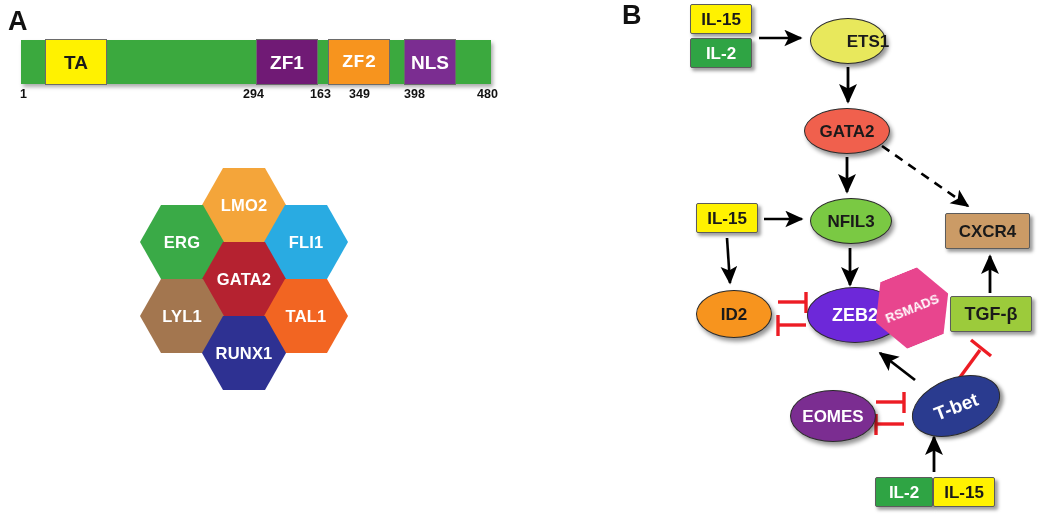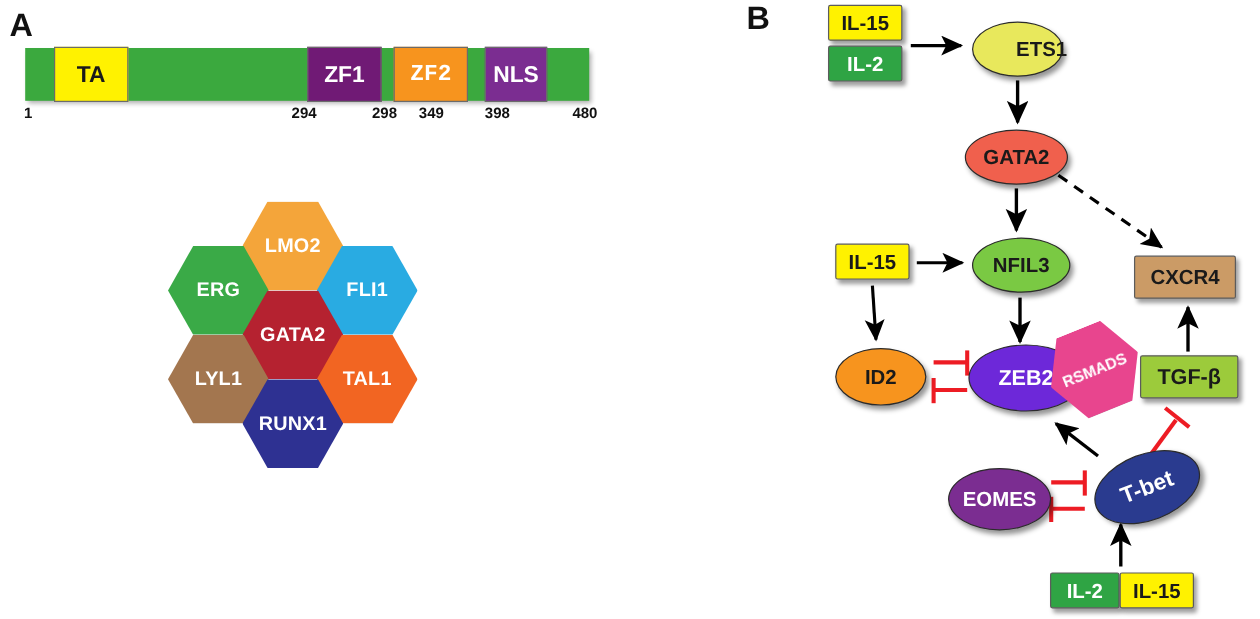--- a/index.html
+++ b/index.html
@@ -58,21 +58,21 @@
     <div class="seg box" style="left: 307px; width: 62px; background: rgb(247, 148, 30);">
       <span style="color: rgb(255, 255, 255); font-family: Liberation Mono, monospace;">ZF2</span>
     </div>
     <div class="seg box" style="left: 383px; width: 52px; background: rgb(123, 45, 145);">
       <span style="color: rgb(255, 255, 255);">NLS</span>
     </div>
   </div>
 <div id="axis-ticks">
     <div class="axis-num" style="left: 20px;">1</div>
     <div class="axis-num" style="left: 243px;">294</div>
-    <div class="axis-num" style="left: 310px;">298</div>
+    <div class="axis-num" style="left: 310px;">163</div>
     <div class="axis-num" style="left: 349px;">349</div>
     <div class="axis-num" style="left: 404px;">398</div>
     <div class="axis-num" style="left: 477px;">480</div>
   </div>
 
 <div id="hex-cluster">
     <div class="hex" style="left: 72px; top: 0px; background: rgb(244, 165, 58);">
       <span>LMO2</span>
     </div>
     <div class="hex" style="left: 10px; top: 37px; background: rgb(58, 170, 71);">

